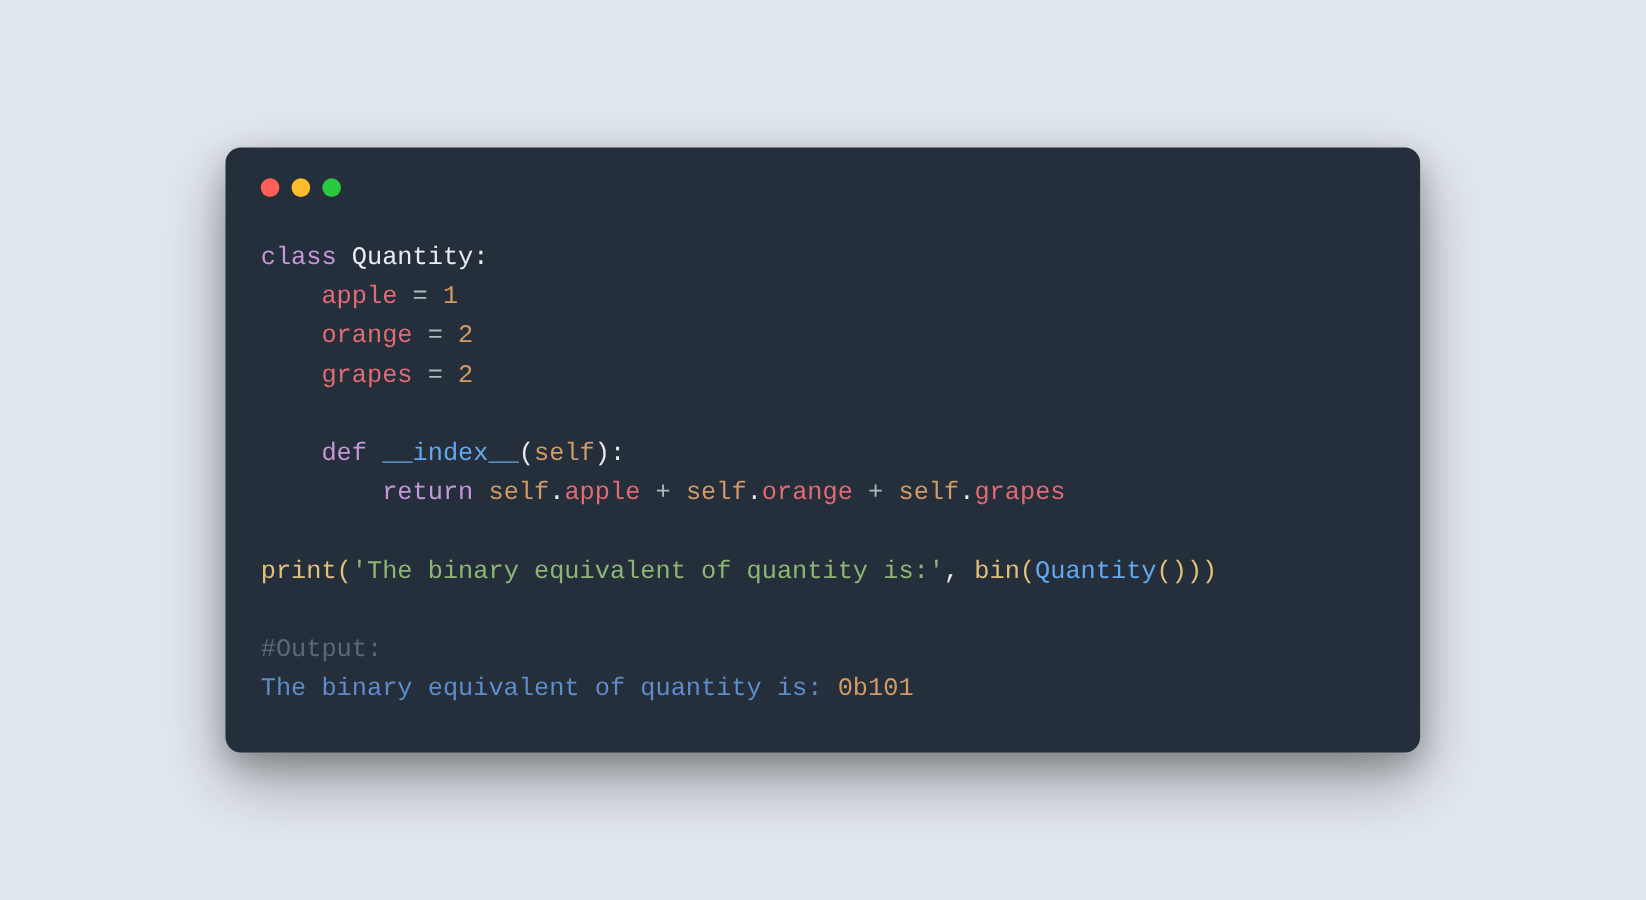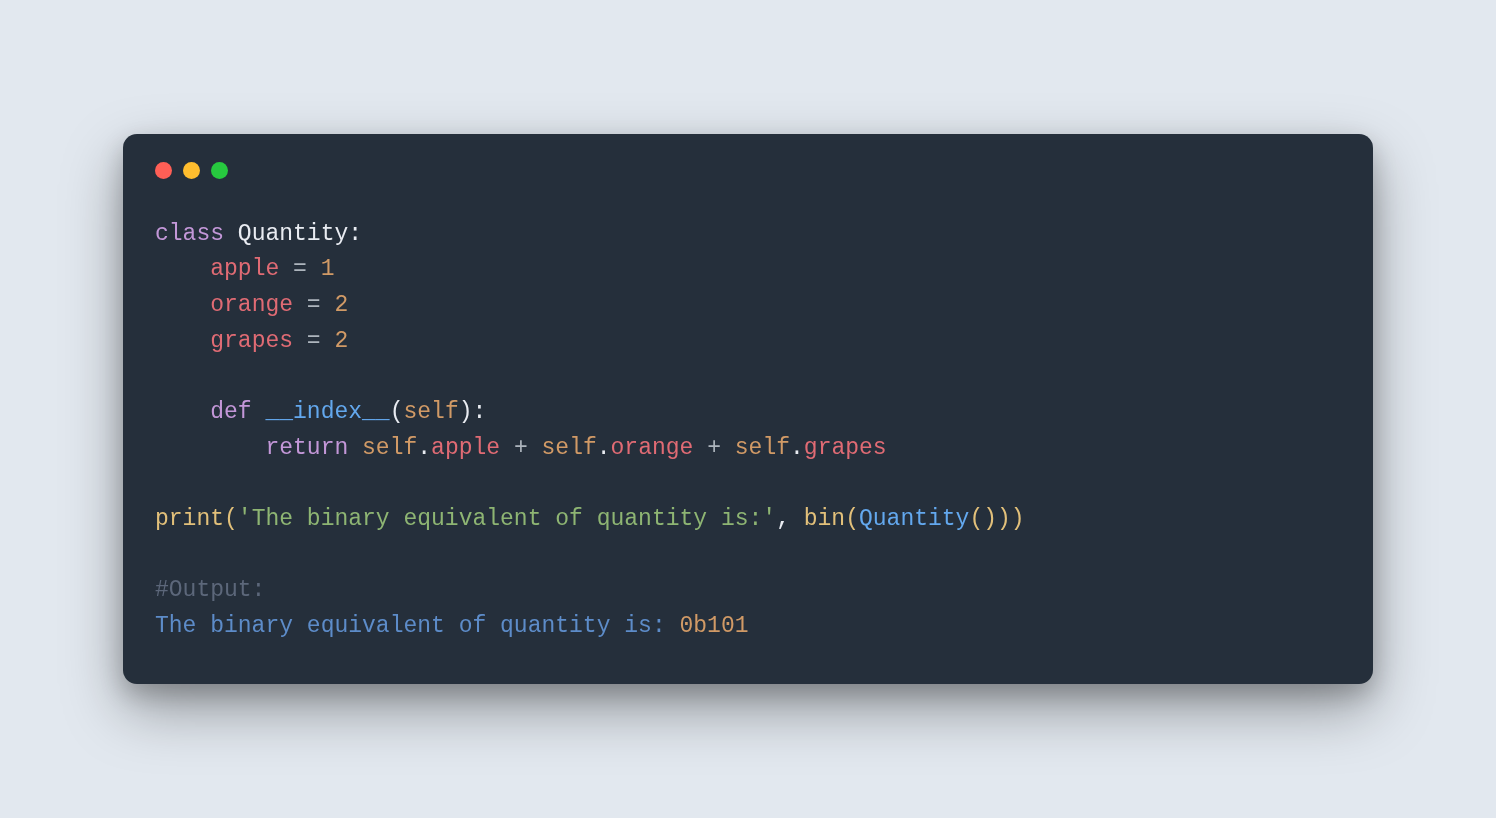--- a/index.html
+++ b/index.html
@@ -14,21 +14,21 @@
       height: 818px;
       display: flex;
       align-items: center;
       justify-content: center;
       font-family: "SF Mono", "Monaco", "Menlo", "Consolas", "Liberation Mono", "Courier New", monospace;
     }
     
     .window {
       background: #252f3b;
       border-radius: 14px;
-      width: 1250px;
+      width: 1086px;
       padding: 28px 32px 40px 32px;
       box-shadow: 0 25px 60px rgba(0,0,0,0.35), 0 10px 25px rgba(0,0,0,0.2);
     }
     
     .traffic-lights {
       display: flex;
       gap: 11px;
       margin-bottom: 38px;
     }
     

